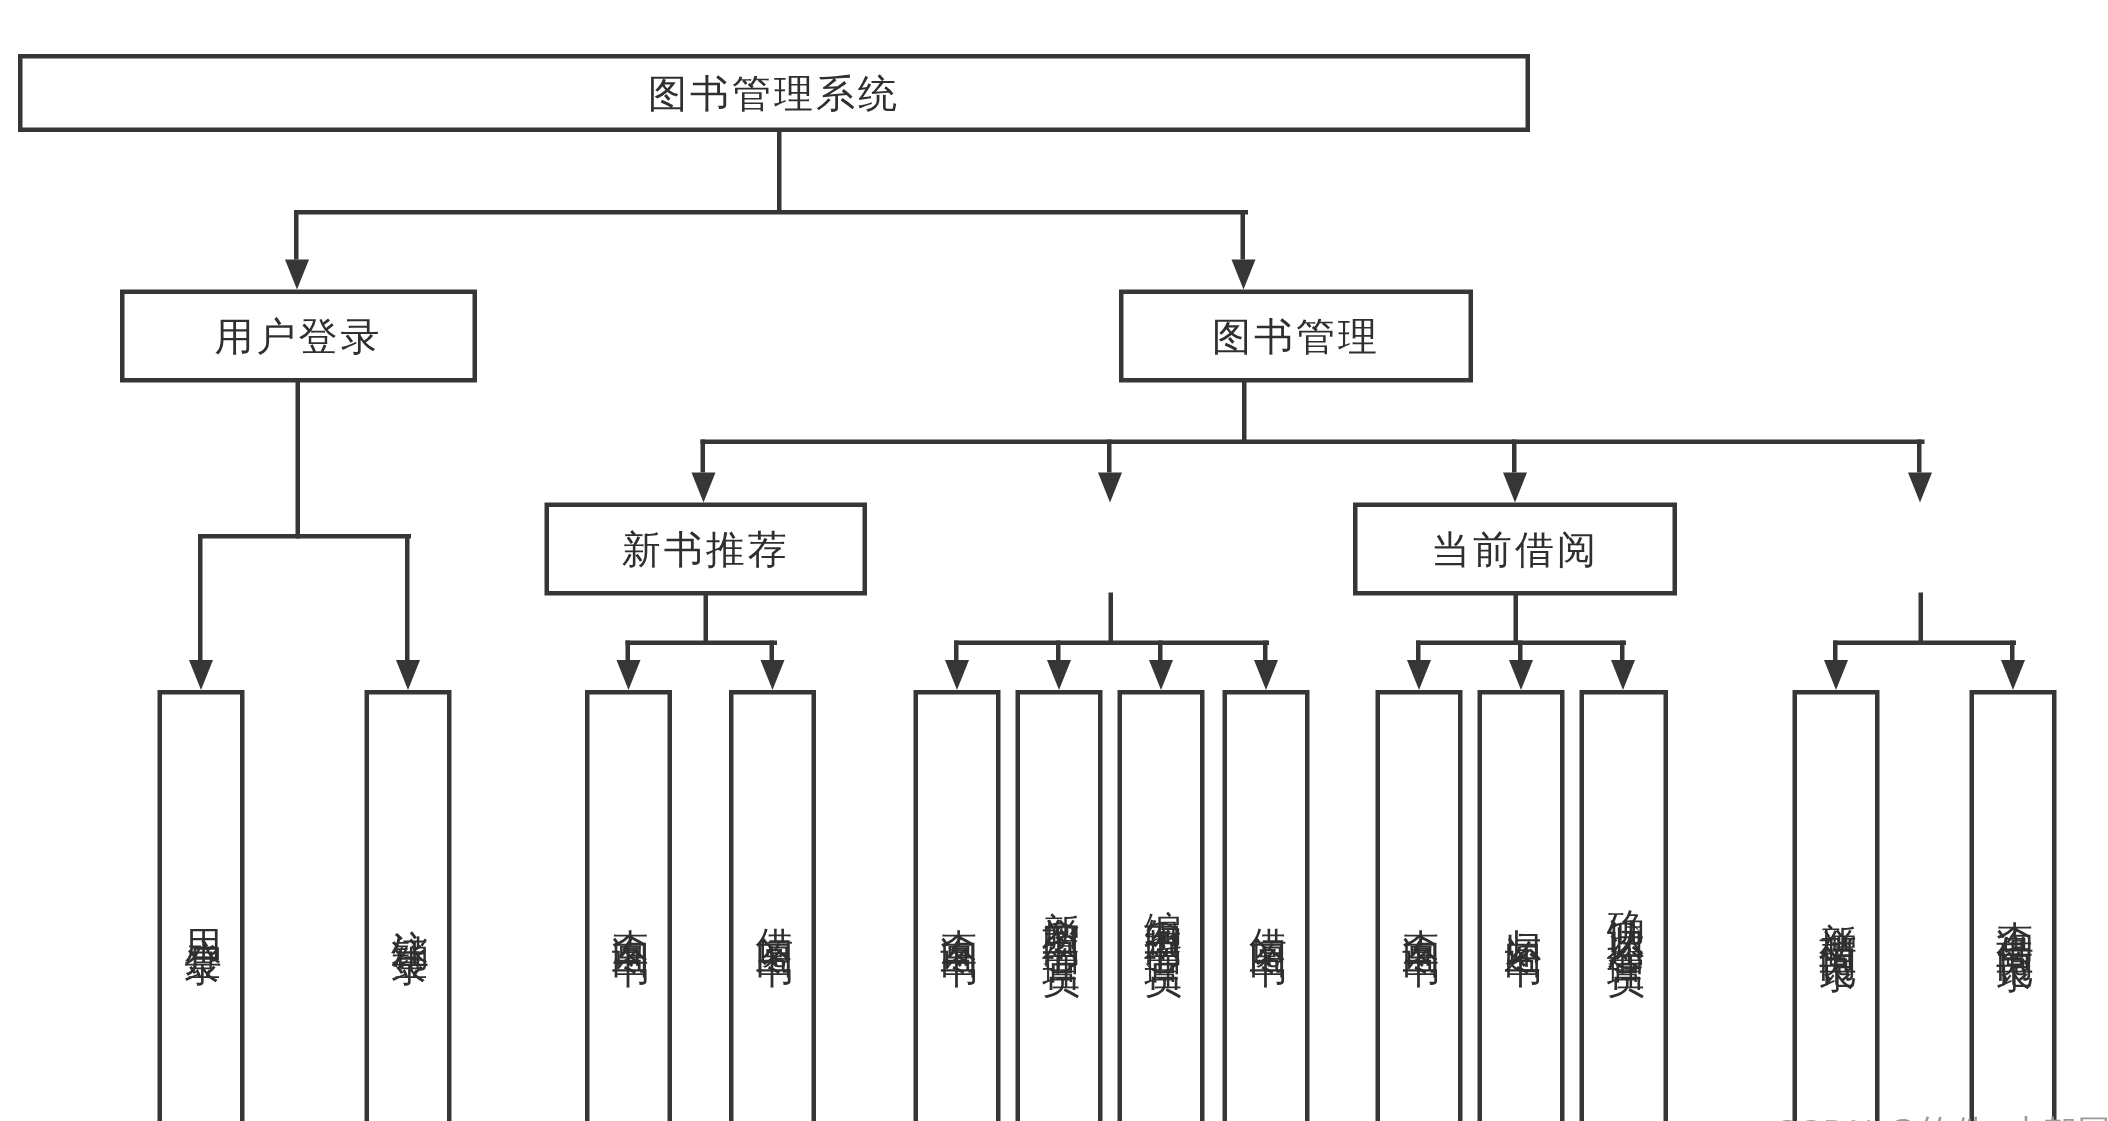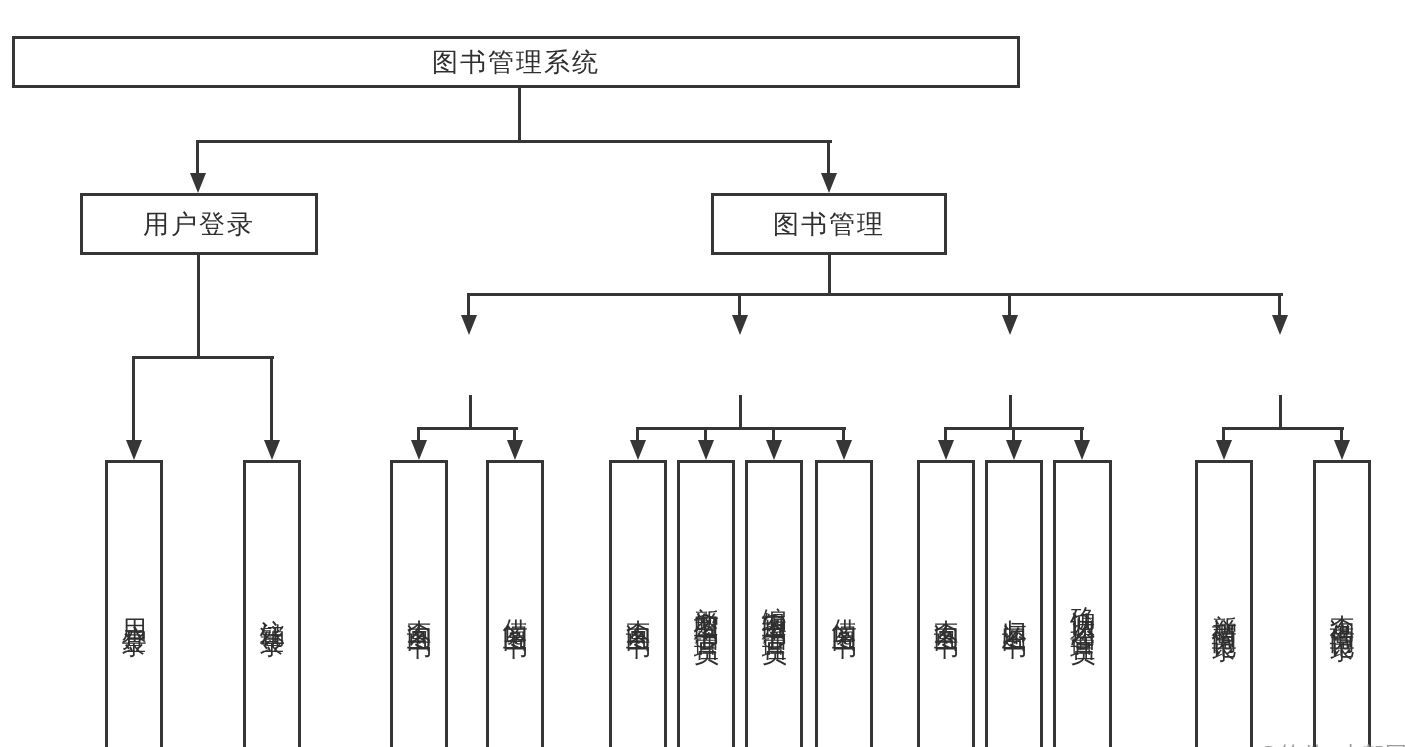--- a/index.html
+++ b/index.html
@@ -47,36 +47,42 @@
   </div>
 
   <div class="vline" style="left:518px;top:63px;height:56px"></div>
   <div class="hline" style="left:196px;top:117px;width:636px"></div>
   <div class="arrow" style="left:196px;top:117px;height:33px"></div>
   <div class="arrow" style="left:827px;top:117px;height:33px"></div>
 
   <div class="box" style="left:80px;top:170px;width:238px;height:62px">
     <span class="h-label">用户登录</span>
   </div>
-  <div class="box" style="left:711px;top:170px;width:236px;height:62px">
+  <div class="box" style="left:746px;top:170px;width:236px;height:62px">
     <span class="h-label">图书管理</span>
   </div>
 
   <div class="vline" style="left:196.5px;top:230px;height:106px"></div>
   <div class="hline" style="left:132px;top:333px;width:142px"></div>
   <div class="arrow" style="left:132px;top:333px;height:84px"></div>
   <div class="arrow" style="left:270px;top:333px;height:84px"></div>
 
   <div class="vline" style="left:827.5px;top:230px;height:43px"></div>
   <div class="hline" style="left:467px;top:270px;width:816px"></div>
   <div class="arrow" style="left:467px;top:270px;height:22px"></div>
   <div class="arrow" style="left:738px;top:270px;height:22px"></div>
   <div class="arrow" style="left:1008px;top:270px;height:22px"></div>
   <div class="arrow" style="left:1278px;top:270px;height:22px"></div>
 
+  <div class="box" style="left:363px;top:312px;width:215px;height:62px">
+    <span class="h-label">新书推荐</span>
+  </div>
+  <div class="box" style="left:902px;top:312px;width:216px;height:62px">
+    <span class="h-label">当前借阅</span>
+  </div>
 
   <div class="vline" style="left:468.5px;top:372px;height:35px"></div>
   <div class="hline" style="left:417px;top:404px;width:101px"></div>
   <div class="arrow" style="left:417px;top:404px;height:13px"></div>
   <div class="arrow" style="left:513px;top:404px;height:13px"></div>
 
   <div class="vline" style="left:738.5px;top:372px;height:35px"></div>
   <div class="hline" style="left:636px;top:404px;width:210px"></div>
   <div class="arrow" style="left:636px;top:404px;height:13px"></div>
   <div class="arrow" style="left:704px;top:404px;height:13px"></div>

